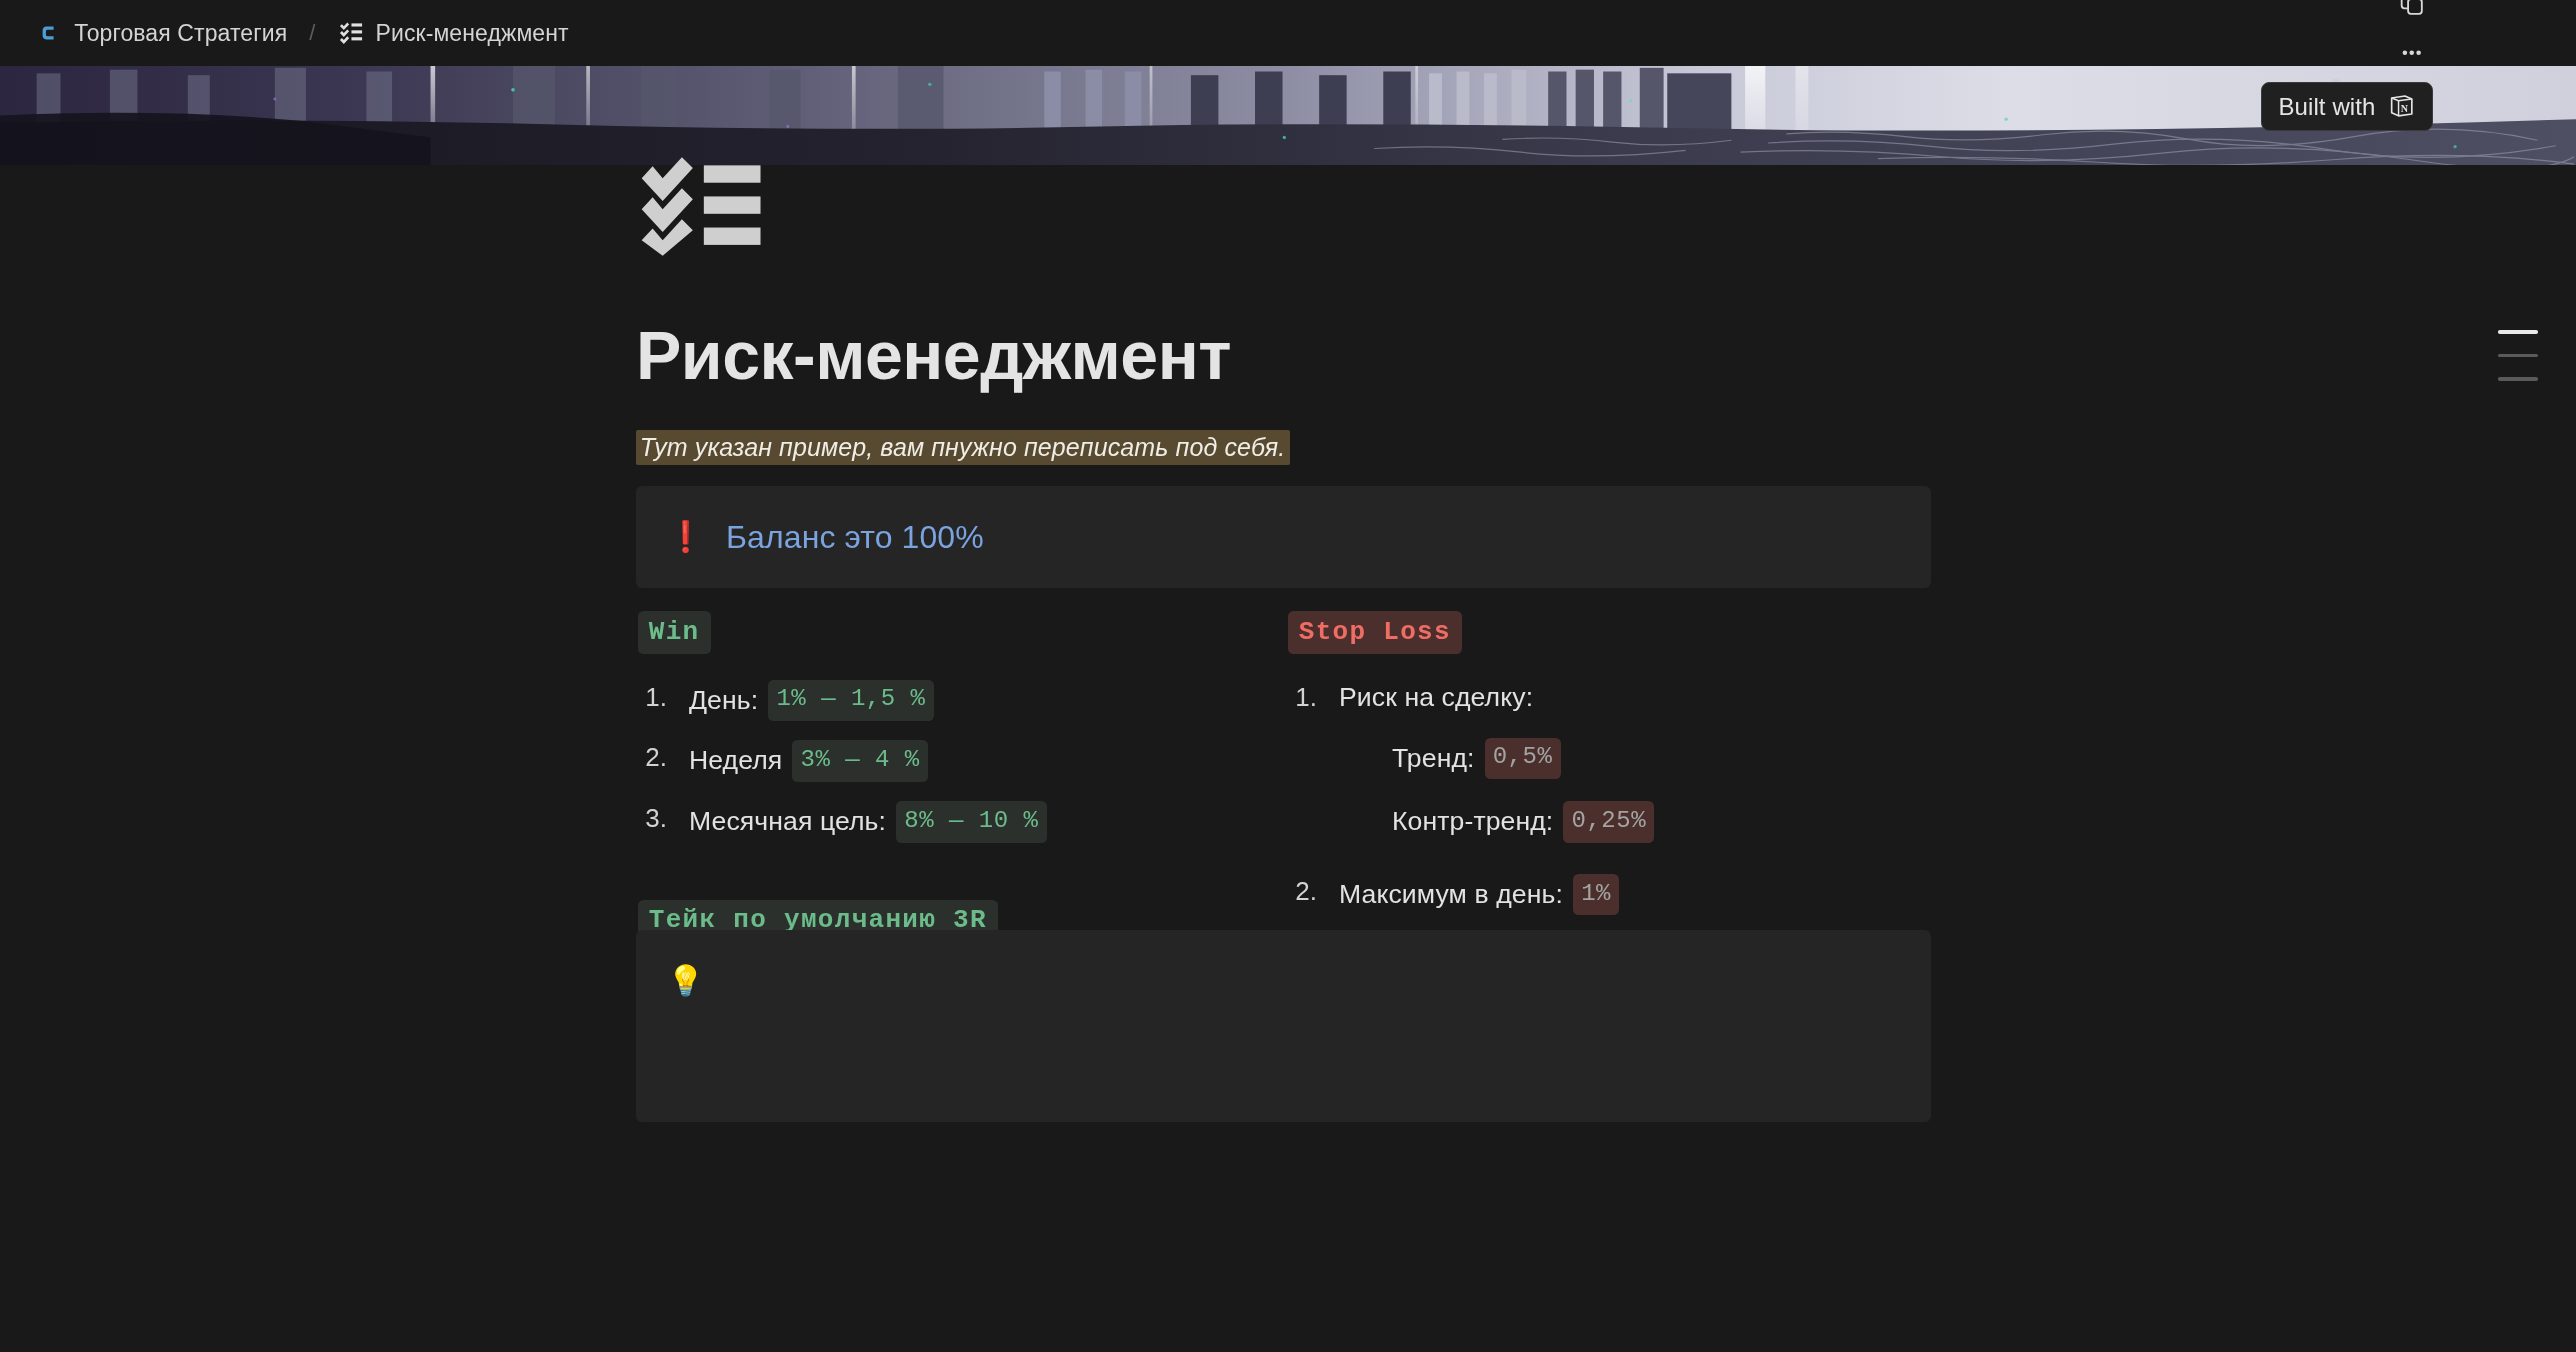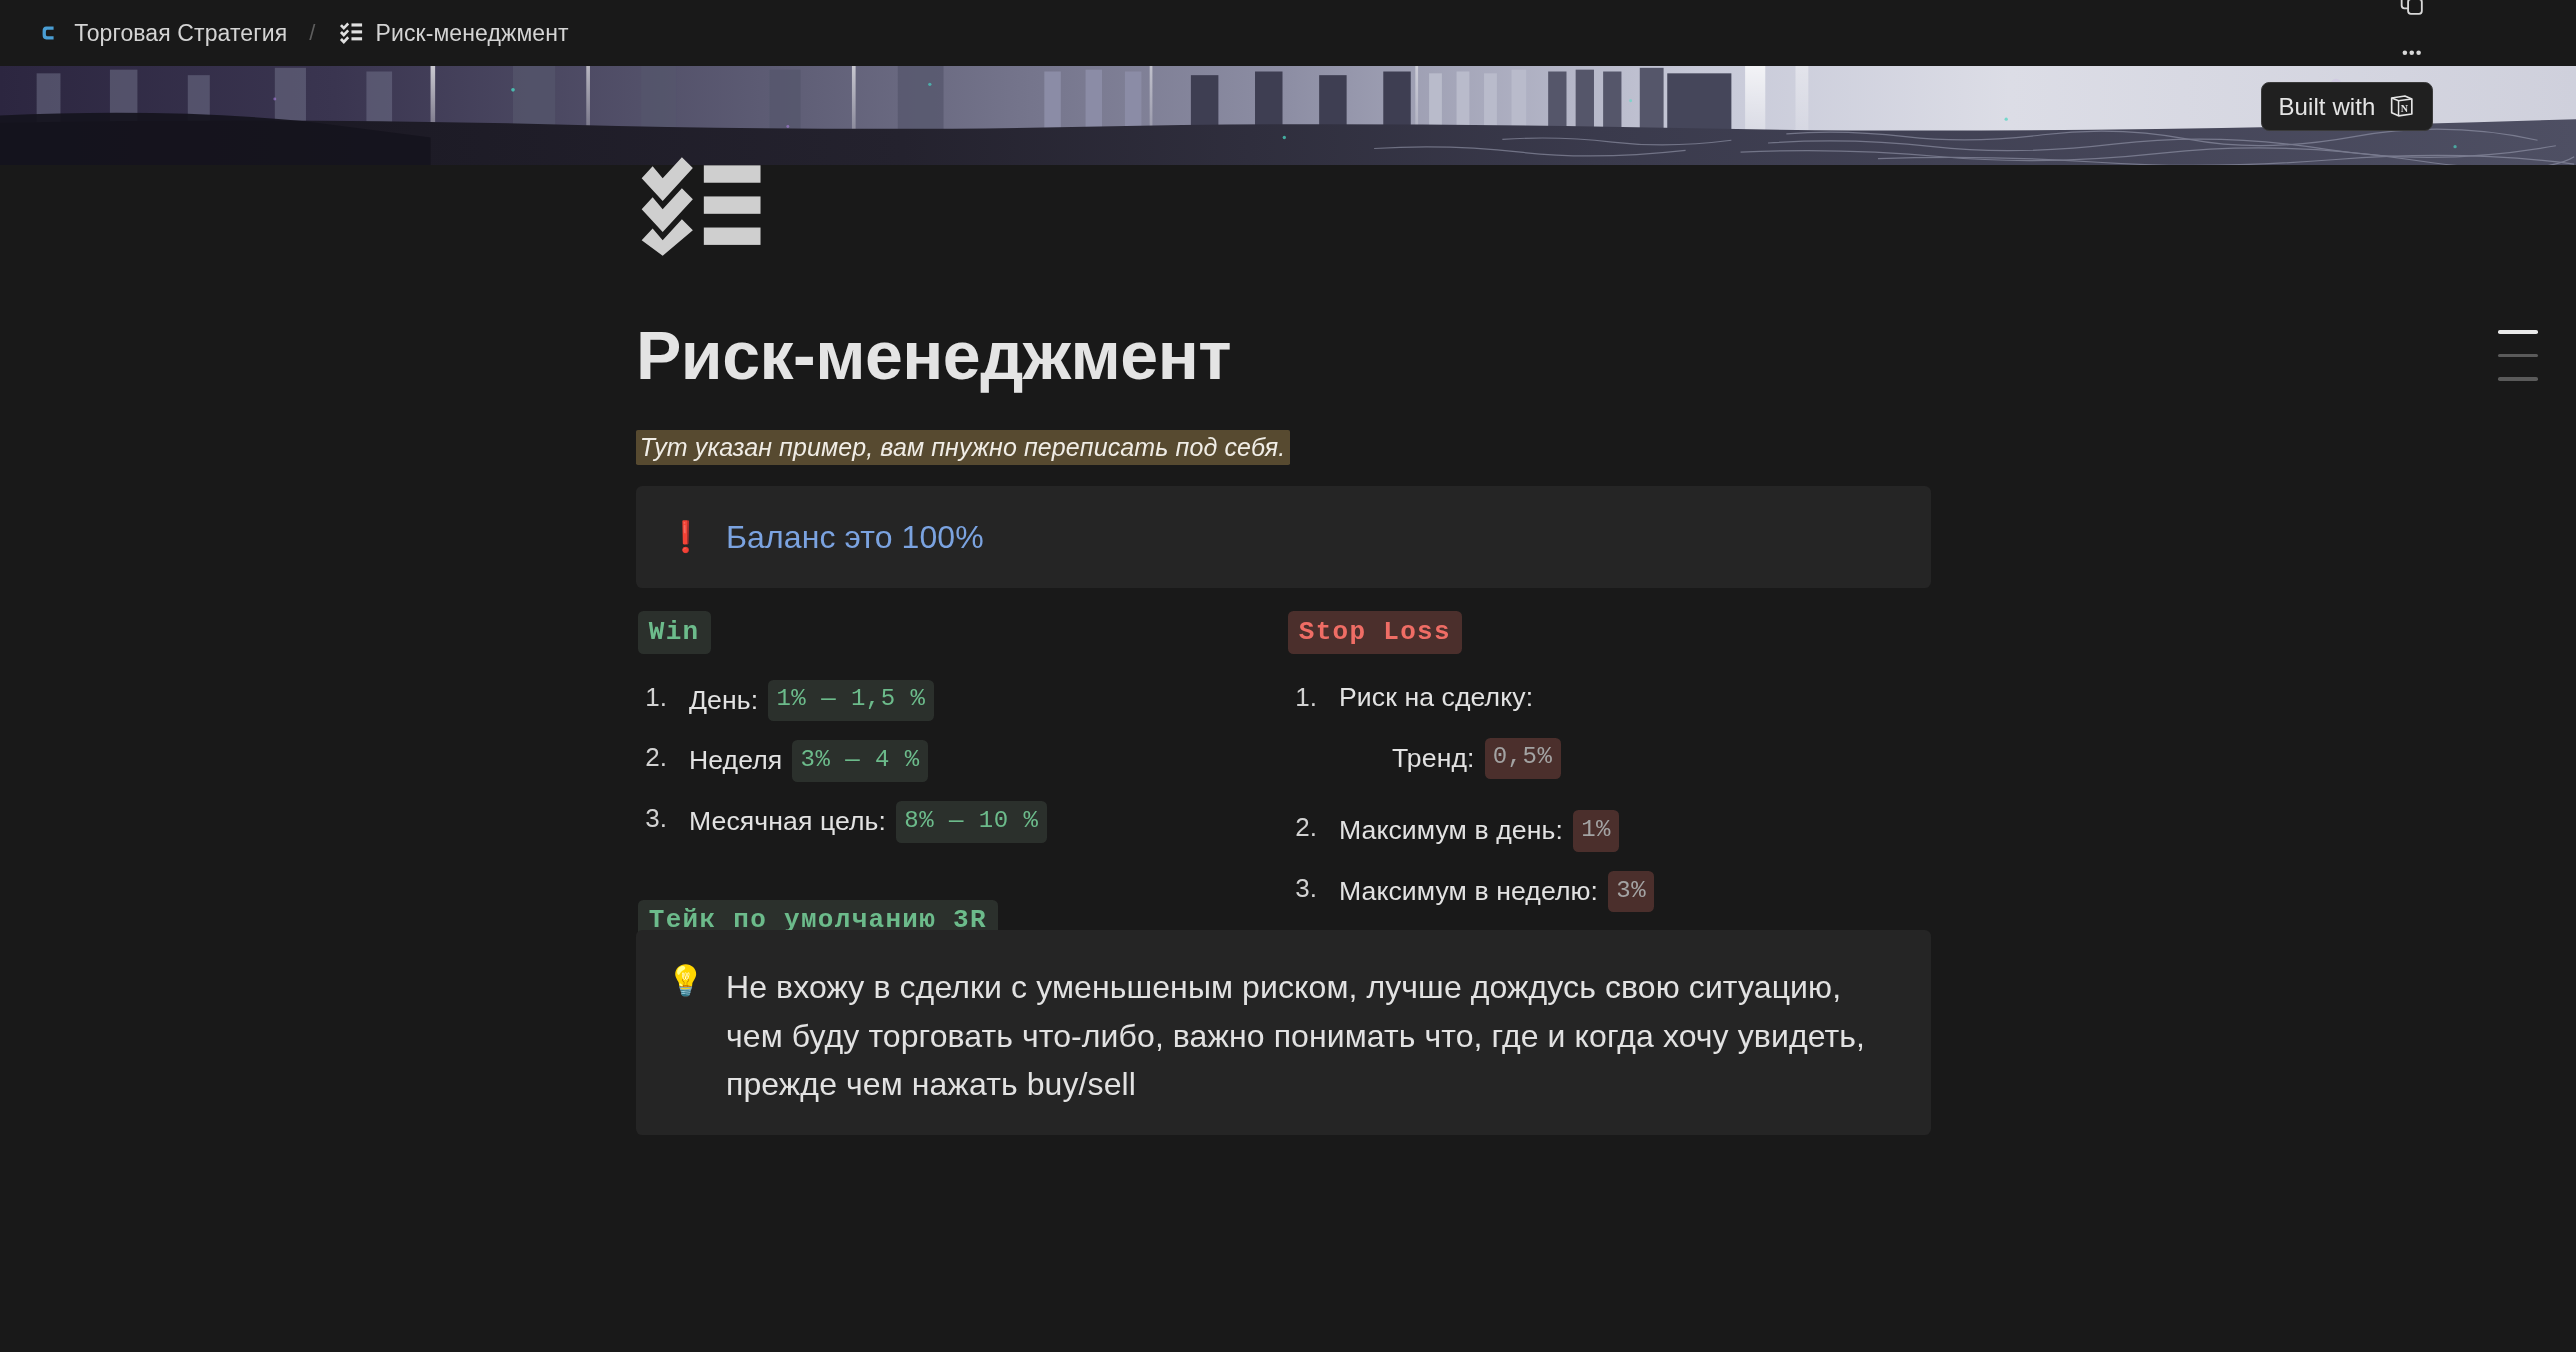--- a/index.html
+++ b/index.html
@@ -509,20 +509,24 @@
         <ol class="numlist">
           <li>
             <span class="marker">1.</span>
             <span class="li-row">
               <span>Риск на сделку:</span>
             </span>
             <div class="subline">
               <span>Тренд:</span>
               <span class="codechip red">0,5%</span>
             </div>
+            <div class="subline">
+              <span>Контр-тренд:</span>
+              <span class="codechip red">0,25%</span>
+            </div>
           </li>
           <li style="margin-top:31px;">
             <span class="marker">2.</span>
             <span class="li-row">
               <span>Максимум в день:</span>
               <span class="codechip red">1%</span>
             </span>
           </li>
           <li>
             <span class="marker">3.</span>
@@ -537,18 +541,17 @@
               <span>Максимум за торговый месяц:</span>
               <span class="codechip red">5%</span>
             </span>
           </li>
         </ol>
       </div>
     </div>
 
     <div class="callout callout-bottom">
       <div class="callout-emoji">💡</div>
-      <div class="callout-text" style="max-width:1145px;">Не вхожу в сделки с уменьшеным риском, лучше дождусь свою ситуацию, чем буду торговать что-либо, важно понимать что, где и когда хочу увидеть, прежде чем нажать buy/sell</div>
     </div>
 
   </div>
 </div>
 
 
 </body></html>

